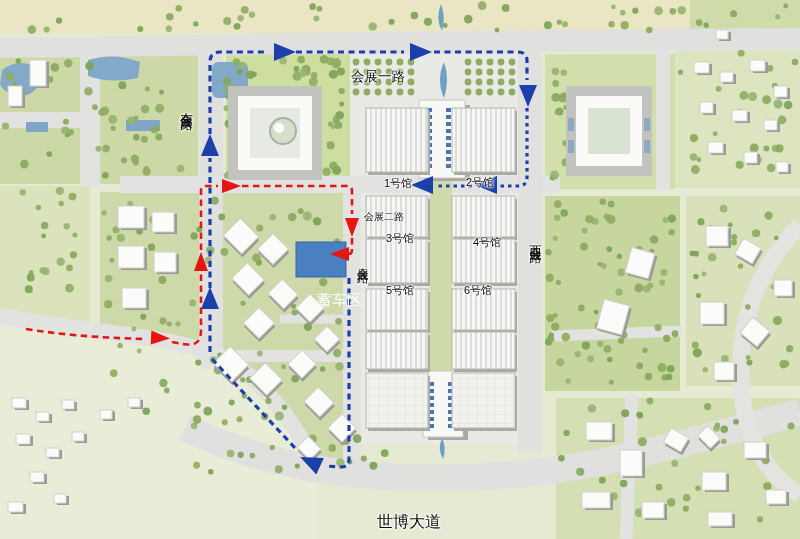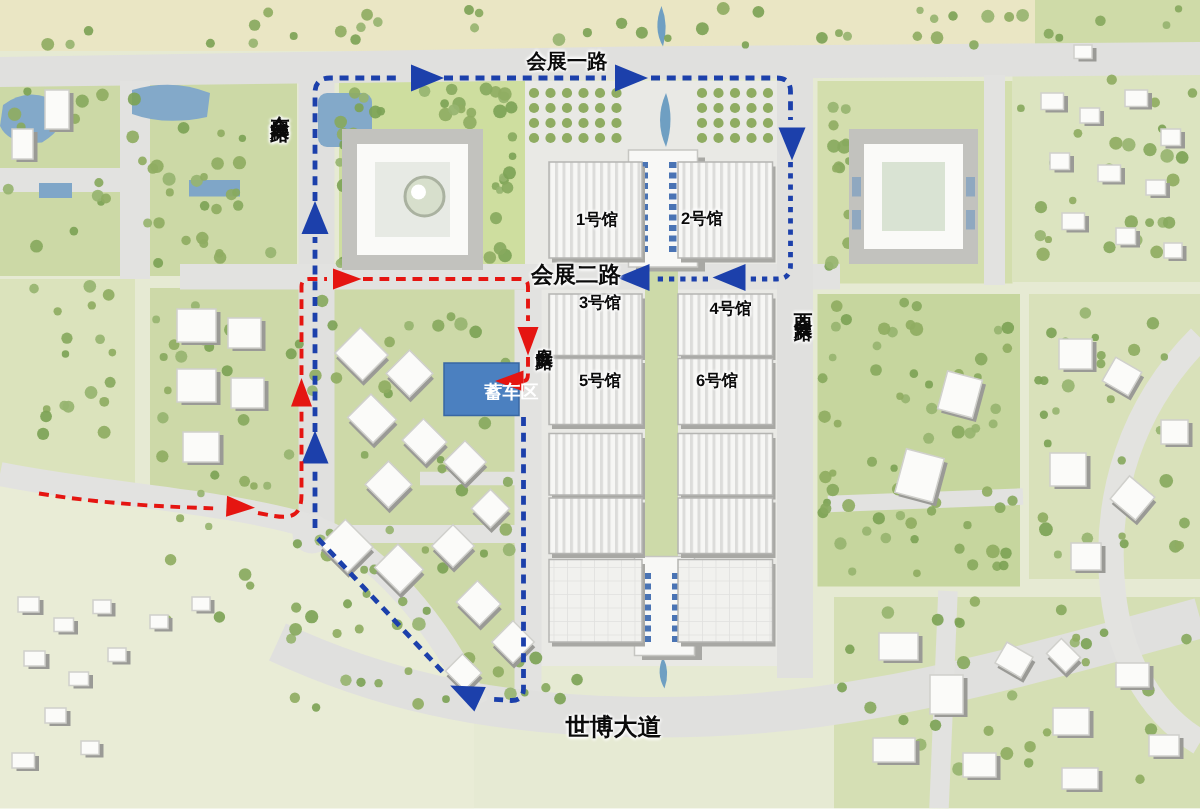--- a/index.html
+++ b/index.html
@@ -1,23 +1,23 @@
 <!DOCTYPE html>
 <html><head>
 <meta charset="utf-8">
 <style>
   html,body{margin:0;padding:0;background:#fff;}
   #stage{position:relative;width:800px;height:539px;overflow:hidden;
          font-family:"Liberation Sans","DejaVu Sans",sans-serif;background:#e6ead3;}
   #map-svg{position:absolute;left:0;top:0;}
-  .label{position:absolute;font-weight:bold;color:#0b0b0b;white-space:nowrap;line-height:1.15;
-         text-shadow:-1px 0 2px #fff,1px 0 2px #fff,0 -1px 2px #fff,0 1px 2px #fff;}
+  .label{position:absolute;font-weight:normal;color:#0b0b0b;white-space:nowrap;line-height:1.15;
+         text-shadow:-1px 0 2px #fff,1px 0 2px #fff,0 -1px 2px #fff,0 1px 2px #fff;margin-top:36px;}
   .v{writing-mode:vertical-rl;text-orientation:upright;letter-spacing:2px;}
   .hall-label{font-size:11px;width:44px;text-align:center;}
-  .white-label{color:#fff;text-shadow:none;font-size:12px;text-align:center;padding-left:20px;}
+  .white-label{color:#fff;text-shadow:none;font-size:15px;padding-left:20px;}
 </style>
 </head>
 <body>
 
 <div id="stage">
 <svg id="map-svg" width="800" height="539" viewBox="0 0 800 539">
   <defs>
     <pattern id="ribs" width="5" height="8" patternUnits="userSpaceOnUse">
       <rect width="5" height="8" fill="#f7f7f5"></rect>
           <rect width="2" height="8" fill="#dcdcda"></rect>
@@ -913,26 +913,26 @@
     <path d="M10,0 L-9,7 L-9,-7 Z" transform="translate(160,338) rotate(3)"></path>
     <path d="M10,0 L-9,7 L-9,-7 Z" transform="translate(201,262) rotate(-90)"></path>
     <path d="M10,0 L-9,7 L-9,-7 Z" transform="translate(231,186)"></path>
     <path d="M10,0 L-9,7 L-9,-7 Z" transform="translate(352,227) rotate(90)"></path>
     <path d="M10,0 L-9,7 L-9,-7 Z" transform="translate(340,254) rotate(180)"></path>
   </g>
 </svg>
 
 <div class="label" style="left:338px;top:33px;width:80px;text-align:center;font-size:13.5px">会展一路</div>
 <div class="label v" style="left:178px;top:66px;font-size:13px">东会展路</div>
-<div class="label" style="left:352px;top:175px;width:64px;text-align:center;font-size:15px">会展二路</div>
+<div class="label" style="left:352px;top:175px;width:64px;text-align:center;font-size:10px">会展二路</div>
 <div class="label v" style="left:355px;top:222px;font-size:12px">会展路</div>
 <div class="label v" style="left:528px;top:199px;font-size:12.5px">西会展路</div>
 <div class="label" style="left:372px;top:477px;width:74px;text-align:center;font-size:16px">世博大道</div>
 
 <div class="label hall-label" style="left:376px;top:141px">1号馆</div>
-<div class="label hall-label" style="left:446px;top:140px">2号馆</div>
+<div class="label hall-label" style="left:458px;top:140px">2号馆</div>
 <div class="label hall-label" style="left:378px;top:196px">3号馆</div>
 <div class="label hall-label" style="left:465px;top:200px">4号馆</div>
 <div class="label hall-label" style="left:378px;top:248px">5号馆</div>
 <div class="label hall-label" style="left:456px;top:248px">6号馆</div>
 
 <div class="label white-label" style="left:297px;top:255px;width:48px">蓄车区</div>
 </div>
 
 </body></html>

